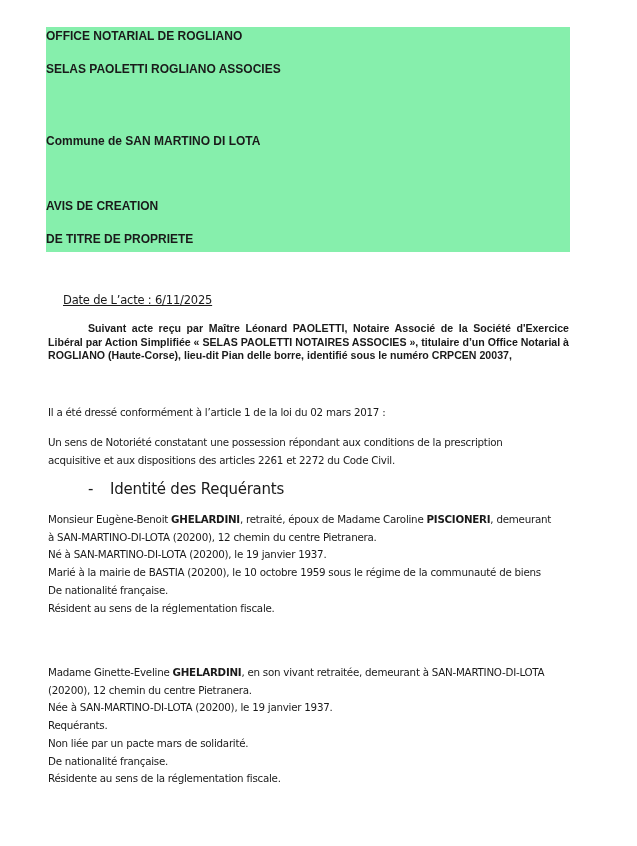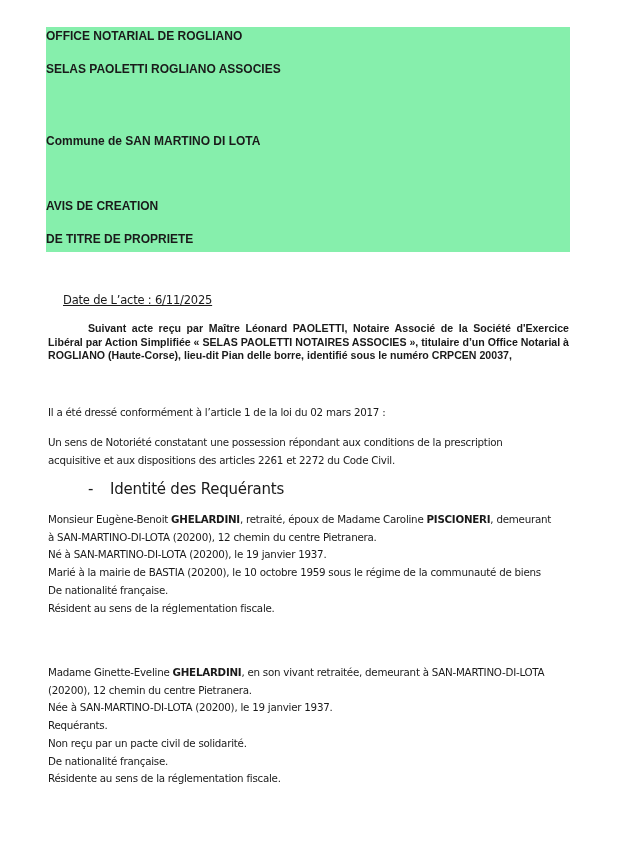--- a/index.html
+++ b/index.html
@@ -64,16 +64,16 @@
   <div>Marié à la mairie de BASTIA (20200), le 10 octobre 1959 sous le régime de la communauté de biens</div>
   <div>De nationalité française.</div>
   <div>Résident au sens de la réglementation fiscale.</div>
 </div>
 
 <div class="body-text" style="top:664px;">
   <div><span>Madame Ginette-Eveline </span><b>GHELARDINI</b><span>, en son vivant retraitée, demeurant à SAN-MARTINO-DI-LOTA</span></div>
   <div>(20200), 12 chemin du centre Pietranera.</div>
   <div>Née à SAN-MARTINO-DI-LOTA (20200), le 19 janvier 1937.</div>
   <div>Requérants.</div>
-  <div>Non reçu par un pacte civil de solidarité.</div>
+  <div>Non liée par un pacte mars de solidarité.</div>
   <div>De nationalité française.</div>
   <div>Résidente au sens de la réglementation fiscale.</div>
 </div>
 
 </body></html>

